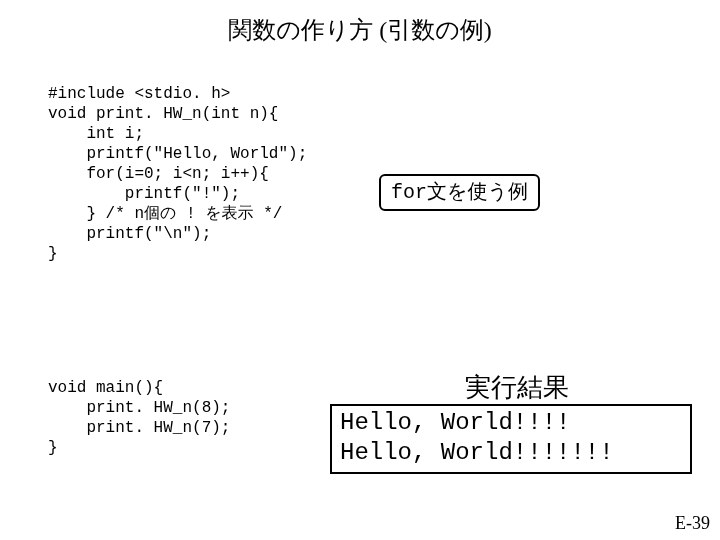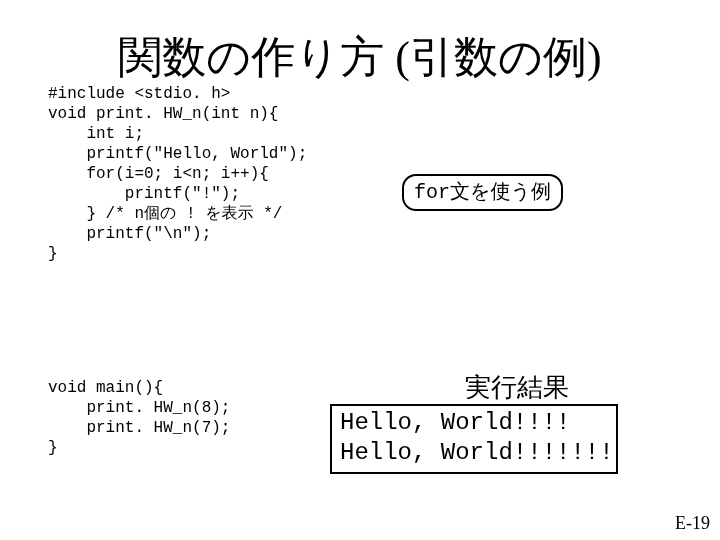--- a/index.html
+++ b/index.html
@@ -5,62 +5,62 @@
   html,body{margin:0;padding:0}
   body{
     width:720px;height:540px;
     background:#fff;
     font-family:"MS Gothic","Hiragino Sans","Meiryo",sans-serif;
     position:relative;
     box-sizing:border-box;
   }
   .title{
     font-family:"MS Mincho","Hiragino Mincho ProN",serif;
-    font-size:44px;
+    font-size:24px;
     text-align:center;
-    padding-top:28px;
+    padding-top:14px;
     padding-bottom:10px;
     font-weight:500;
   }
   .code{
     font-family:"Courier New","MS Gothic",monospace;
     font-size:16px;
     line-height:1.25;
     white-space:pre;
     position:absolute;
     left:48px;
     top:84px;
   }
   .code2{
     top:378px;
   }
   .note-box{
     position:absolute;
-    left:402px;
+    left:379px;
     top:174px;
     border:2px solid #000;
-    border-radius:14px;
+    border-radius:6px;
     padding:2px 10px 4px 10px;
     font-family:"Courier New","MS Gothic",monospace;
     font-size:20px;
   }
   .result-label{
     position:absolute;
     left:465px;
     top:370px;
     font-family:Liberation Mono, monospace;
     font-size:26px;
   }
   .result-box{
     position:absolute;
     left:330px;
     top:404px;
     border:2px solid #000;
     padding:2px 8px 4px 8px;
-    width:288px;
+    width:362px;
     box-sizing:border-box;
     font-family:"Courier New","MS Gothic",monospace;
     font-size:24px;
     line-height:1.25;
     white-space:pre;
   }
   .page-num{
     position:absolute;
     right:10px;
     bottom:6px;
@@ -88,13 +88,13 @@
 <div class="code code2">void main(){
     print. HW_n(8);
     print. HW_n(7);
 }</div>
 
 <div class="result-label">実行結果</div>
 
 <div class="result-box">Hello, World!!!!
 Hello, World!!!!!!!</div>
 
-<div class="page-num">E-19</div>
+<div class="page-num">E-39</div>
 
 </body></html>

